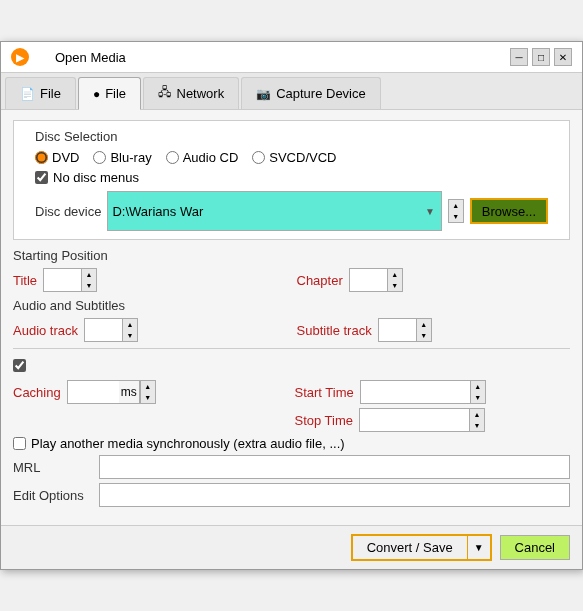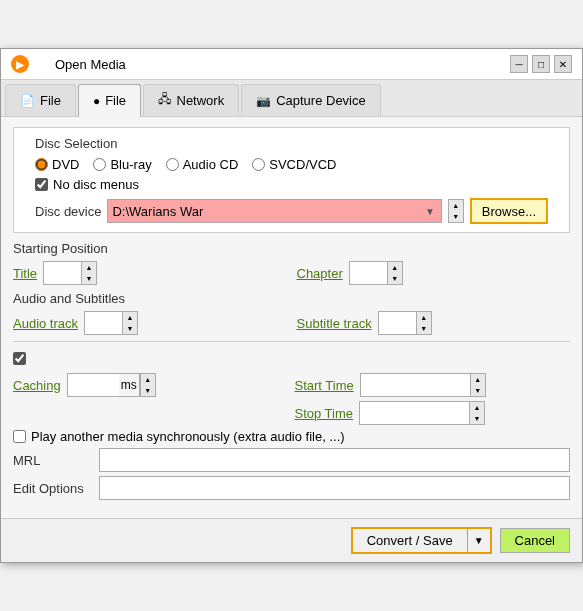--- a/index.html
+++ b/index.html
@@ -129,62 +129,61 @@
       display: flex;
       align-items: center;
       gap: 6px;
     }
     .device-label {
       white-space: nowrap;
       color: #333;
     }
     .device-combo {
       flex: 1;
-      height: 24px;
-      border: 1px solid #aaa;
-      background: #fca5a5;
+      height: 40px;
+      border: 1px solid #aaa;
+      background: #5eead4;
       padding: 2px 4px;
       font-size: 13px;
       display: flex;
       align-items: center;
       justify-content: space-between;
     }
     .combo-text {
       flex: 1;
       overflow: hidden;
       text-overflow: ellipsis;
       white-space: nowrap;
     }
     .combo-arrow {
       padding: 0 2px;
       font-size: 10px;
       color: #555;
     }
     .browse-btn {
       padding: 3px 10px;
       border: 2px solid #e8a000;
-      background: #fef9c3;
+      background: #4d7c0f;
       cursor: pointer;
       font-size: 13px;
       height: 26px;
     }
     .section-divider {
       margin: 6px 0 5px 0;
       font-size: 13px;
       color: #333;
     }
     .field-row {
       display: flex;
       align-items: center;
       gap: 6px;
     }
     .field-label {
-      color: #4d7c0f;
+      color: #b91c1c;
       white-space: nowrap;
-      text-decoration: underline;
     }
     .spinbox {
       display: flex;
       align-items: flex-end;
     }
     .spinbox input {
       width: 38px;
       height: 24px;
       border: 1px solid #aaa;
       border-right: none;

